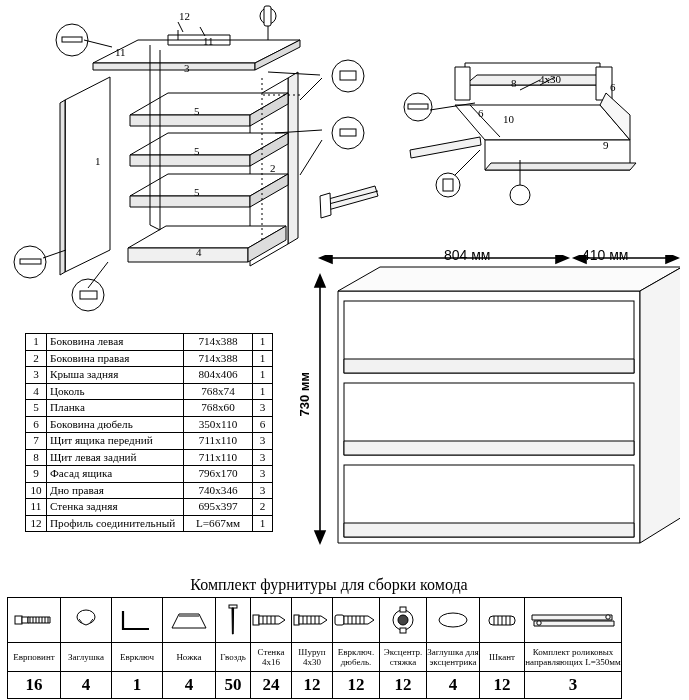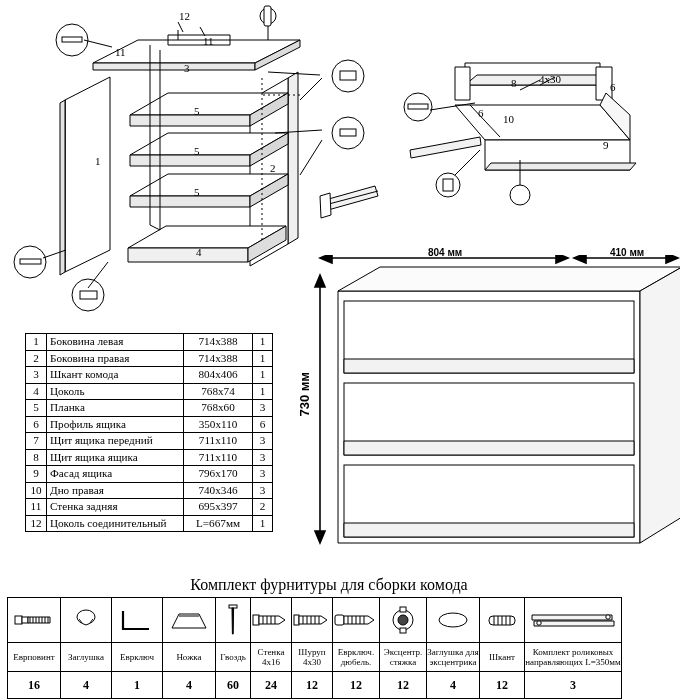--- a/index.html
+++ b/index.html
@@ -32,21 +32,21 @@
     line-height:15.5px;
     white-space:nowrap;
   }
   .parts-table td.num{width:14px;text-align:center;}
   .parts-table td.name{width:130px;text-align:left;margin-top:47px;}
   .parts-table td.name.ind{text-align:left;}
   .parts-table td.dim{width:62px;text-align:center;margin-top:13px;}
   .parts-table td.qty{width:13px;text-align:center;}
 
   
-  .dim-text{font-weight:bold;font-size:10px;font-family:"Liberation Sans", sans-serif;}
+  .dim-text{font-weight:normal;font-size:14px;font-family:"Liberation Sans", sans-serif;margin-left:16px;}
   .dim-vert{
     writing-mode:vertical-rl;
     transform:rotate(180deg);
     font-weight:bold;font-size:13px;
     font-family:"Liberation Sans", sans-serif;
   }
 
   
   .kit-title{
     position:absolute;left:0;top:576px;width:658px;text-align:center;
@@ -59,21 +59,21 @@
     padding-left:47px;
   }
   .kit-table td{
     border:1px solid #000;
     text-align:center;
     vertical-align:middle;
     padding:0;
   }
   .kit-icon{height:44px;}
   .kit-name{font-size:9px;line-height:10px;height:28px;padding:1px 1px;}
-  .kit-qty{font-size:12px;font-weight:bold;height:26px;}
+  .kit-qty{font-size:17px;font-weight:bold;height:26px;}
 </style>
 </head>
 <body>
 
 <div class="canvas">
 
   <svg class="abs" style="left:0;top:0;" width="400" height="325">
     <g fill="none" stroke="#000" stroke-width="1">
 
       <polygon points="93,63 255,63 300,40 138,40" fill="#ffffff"></polygon>
@@ -217,51 +217,51 @@
           <td class="qty">1</td>
         </tr>
         <tr>
           <td class="num">2</td>
           <td class="name">Боковина правая</td>
           <td class="dim">714х388</td>
           <td class="qty">1</td>
         </tr>
         <tr>
           <td class="num">3</td>
-          <td class="name">Шкант комода</td>
+          <td class="name">Крыша задняя</td>
           <td class="dim">804х406</td>
           <td class="qty">1</td>
         </tr>
         <tr>
           <td class="num">4</td>
           <td class="name ind">Цоколь</td>
           <td class="dim">768х74</td>
           <td class="qty">1</td>
         </tr>
         <tr>
           <td class="num">5</td>
           <td class="name ind">Планка</td>
           <td class="dim">768х60</td>
           <td class="qty">3</td>
         </tr>
         <tr>
           <td class="num">6</td>
-          <td class="name">Профиль ящика</td>
+          <td class="name">Боковина дюбель</td>
           <td class="dim">350х110</td>
           <td class="qty">6</td>
         </tr>
         <tr>
           <td class="num">7</td>
           <td class="name">Щит ящика передний</td>
           <td class="dim">711х110</td>
           <td class="qty">3</td>
         </tr>
         <tr>
           <td class="num">8</td>
-          <td class="name">Щит ящика ящика</td>
+          <td class="name">Щит левая задний</td>
           <td class="dim">711х110</td>
           <td class="qty">3</td>
         </tr>
         <tr>
           <td class="num">9</td>
           <td class="name ind">Фасад ящика</td>
           <td class="dim">796х170</td>
           <td class="qty">3</td>
         </tr>
         <tr>
@@ -271,21 +271,21 @@
           <td class="qty">3</td>
         </tr>
         <tr>
           <td class="num">11</td>
           <td class="name ind">Стенка задняя</td>
           <td class="dim">695х397</td>
           <td class="qty">2</td>
         </tr>
         <tr>
           <td class="num">12</td>
-          <td class="name">Цоколь соединительный</td>
+          <td class="name">Профиль соединительный</td>
           <td class="dim">L=667мм</td>
           <td class="qty">1</td>
         </tr>
       </tbody>
   </table>
 
   <svg class="abs" style="left:310px;top:255px;" width="370" height="310">
     <g stroke="#000" stroke-width="1" fill="none">
 
       <polygon points="28,288 28,36 330,36 330,288" fill="#ffffff"></polygon>
@@ -316,21 +316,21 @@
       <polygon points="264,3 276,-2 276,8"></polygon>
       <polygon points="368,3 356,-2 356,8"></polygon>
 
       <line x1="10" y1="30" x2="10" y2="278"></line>
       <polygon points="10,20 5,32 15,32"></polygon>
       <polygon points="10,288 5,276 15,276"></polygon>
     </g>
   </svg>
 
   <div class="abs dim-text" style="left:428px;top:247px;">804 мм</div>
-  <div class="abs dim-text" style="left:610px;top:247px;">410 мм</div>
+  <div class="abs dim-text" style="left:566px;top:247px;">410 мм</div>
   <div class="abs dim-vert" style="left:297px;top:372px;">730 мм</div>
 
   <div class="kit-title">Комплект фурнитуры для сборки комода</div>
 
   <table class="kit-table">
     <tbody>
       <tr id="kit-icons">
           <td class="kit-icon" style="width: 52px;">
             <div style="display:flex;align-items:center;justify-content:center;height:44px;">
               <svg width="40" height="18">
@@ -471,21 +471,21 @@
           <td class="kit-name">Эксцентр. стяжка</td>
           <td class="kit-name">Заглушка для эксцентрика</td>
           <td class="kit-name">Шкант</td>
           <td class="kit-name">Комплект роликовых направляющих L=350мм</td>
         </tr>
       <tr id="kit-qtys">
           <td class="kit-qty">16</td>
           <td class="kit-qty">4</td>
           <td class="kit-qty">1</td>
           <td class="kit-qty">4</td>
-          <td class="kit-qty">60</td>
+          <td class="kit-qty">50</td>
           <td class="kit-qty">24</td>
           <td class="kit-qty">12</td>
           <td class="kit-qty">12</td>
           <td class="kit-qty">12</td>
           <td class="kit-qty">4</td>
           <td class="kit-qty">12</td>
           <td class="kit-qty">3</td>
         </tr>
     </tbody>
   </table>

